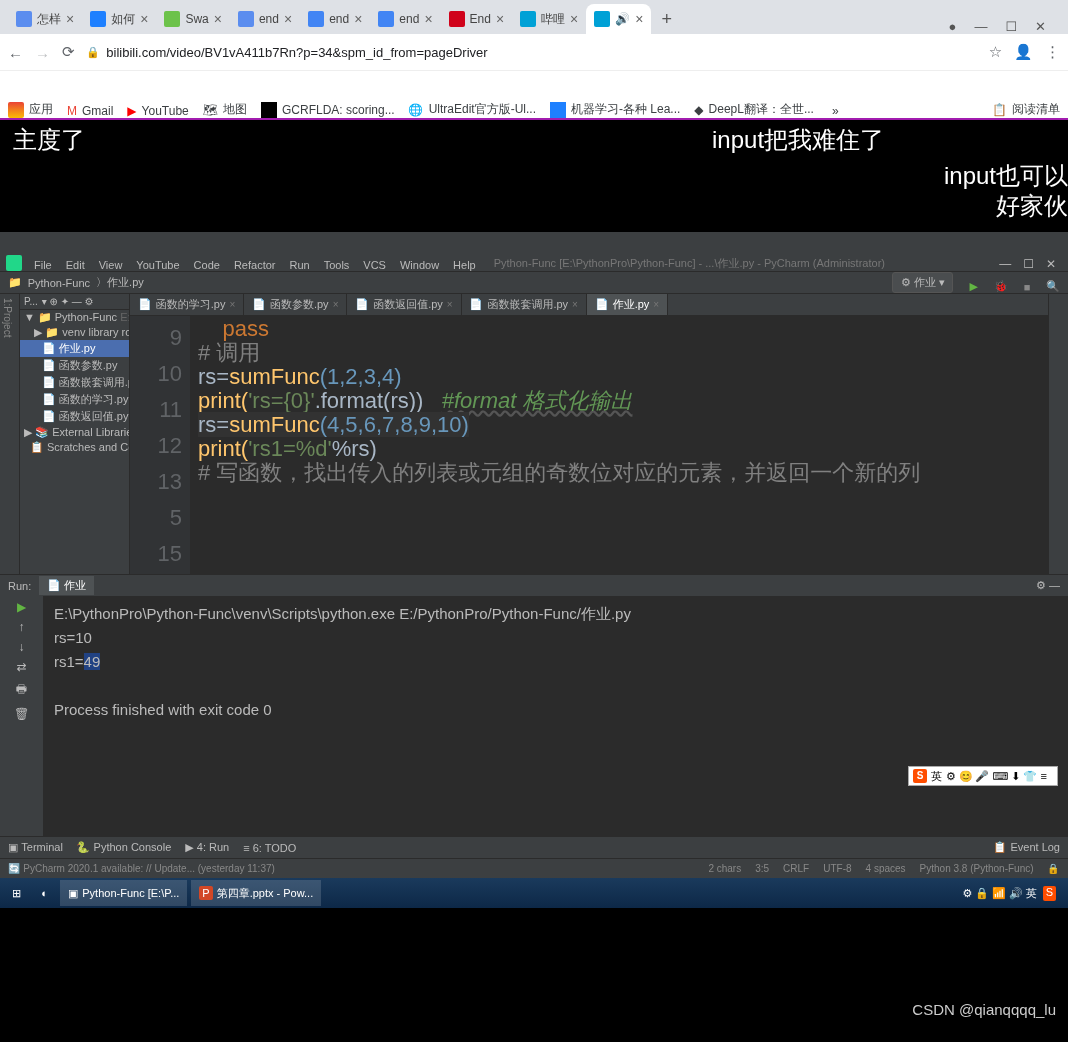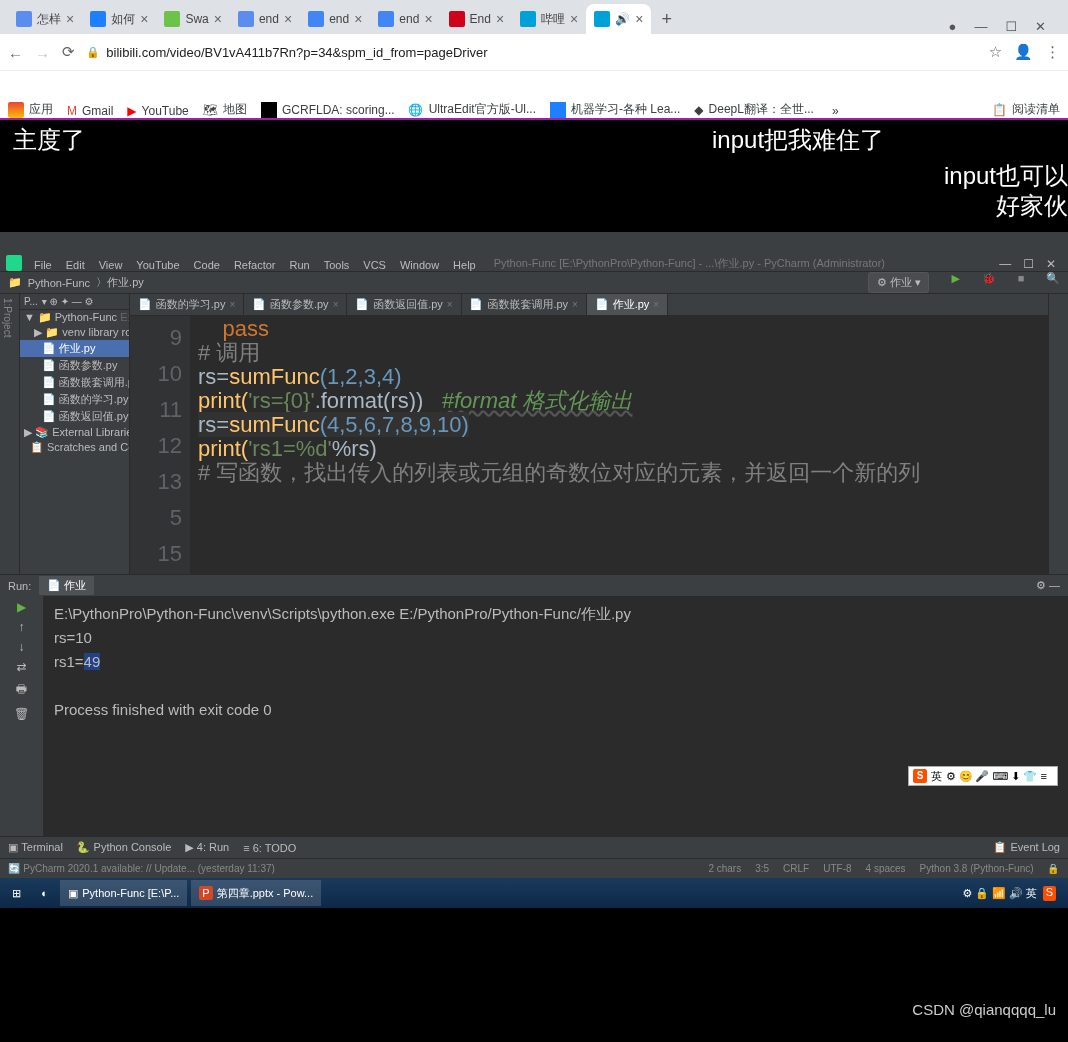--- a/index.html
+++ b/index.html
@@ -25,21 +25,21 @@
 .video .d3{position:absolute;top:40px;right:0}
 .video .d4{position:absolute;top:70px;right:0}
 .ide{background:#3c3f41;color:#bbb;font-size:12px}
 .menubar{display:flex;height:40px;align-items:flex-end;padding:0 6px;gap:2px;background:#3c3f41;border-bottom:1px solid #2b2b2b}
 .menubar .mlogo{width:16px;height:16px;background:#21d789;border-radius:2px;margin-right:4px}
 .menubar .mi{padding:0 6px;font-size:11px;color:#bbb;cursor:pointer}
 .menubar .mtitle{color:#777;font-size:11px;margin-left:10px}
 .menubar .mwin{margin-left:auto;display:flex;gap:12px;padding-right:6px}
 .toolbar{display:flex;height:22px;align-items:center;padding:0 8px;background:#3c3f41;border-bottom:1px solid #2b2b2b;gap:6px;font-size:11px}
 .toolbar .bc{color:#bbb}
-.toolbar .right{margin-left:auto;display:flex;gap:22px;align-items:flex-start}
+.toolbar .right{margin-left:auto;display:flex;gap:16px;align-items:flex-end}
 .runcfg{background:#4a4d4f;border:1px solid #555;border-radius:3px;padding:2px 8px;color:#bbb}
 .runbtn{color:#62b543}
 .idebody{display:flex;height:280px}
 .leftgutter{width:20px;background:#3c3f41;border-right:1px solid #2b2b2b;writing-mode:vertical-lr;font-size:10px;color:#888;padding:4px 2px}
 .projtree{width:110px;background:#3c3f41;border-right:1px solid #2b2b2b;font-size:11px;overflow:hidden}
 .projtree .ptbar{padding:2px 4px;color:#bbb;font-size:10px;display:flex;gap:4px;border-bottom:1px solid #2b2b2b}
 .projtree .node{padding:1px 4px;color:#bbb;white-space:nowrap}
 .projtree .node.sel{background:#4b6eaf;color:#fff}
 .editor{flex:1;background:#2b2b2b;display:flex;flex-direction:column}
 .edtabs{display:flex;height:22px;background:#3c3f41;border-bottom:1px solid #2b2b2b;font-size:11px}

